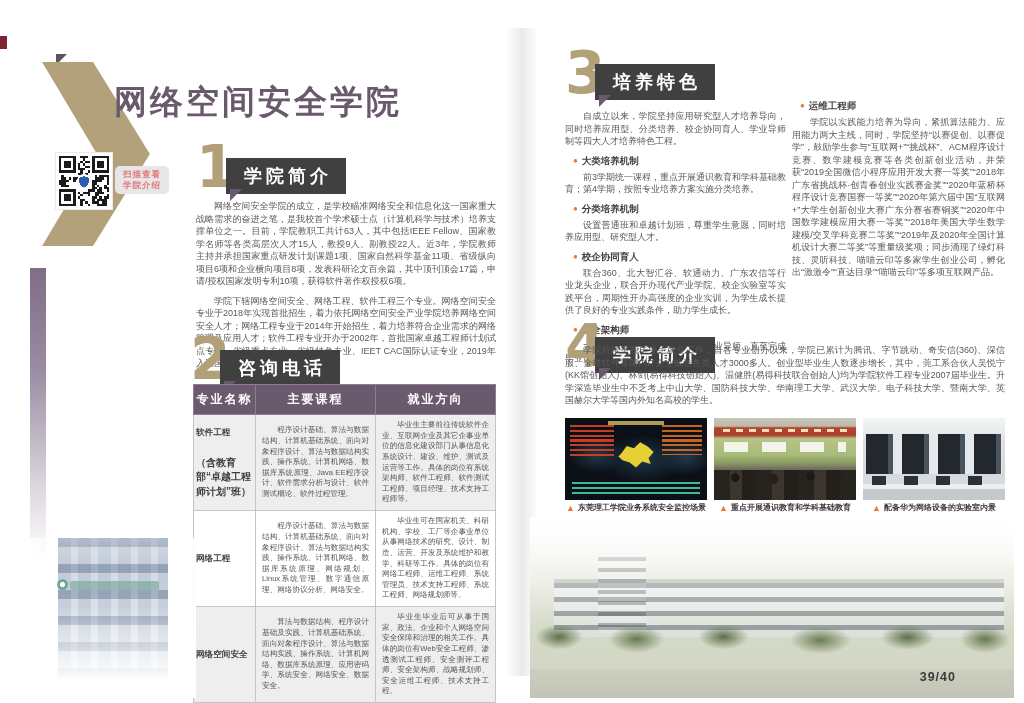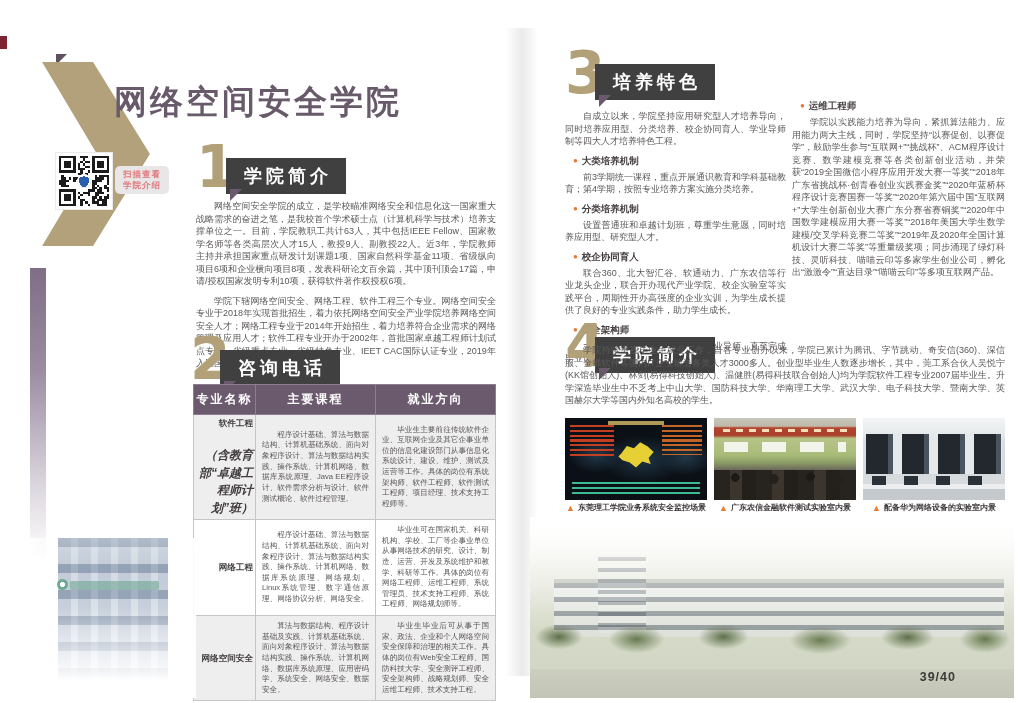--- a/index.html
+++ b/index.html
@@ -31,22 +31,22 @@
   .badge .banner{position:absolute;left:30px;top:12px;background:#404040;color:#fff;font-weight:bold;
                  font-size:18px;letter-spacing:4px;padding:6px 14px 6px 18px;white-space:nowrap;}
   .badge .tail{position:absolute;left:34px;top:43px;width:0;height:0;border-top:12px solid #6b5a6d;border-right:12px solid transparent;}
   
   .intro-text{left:196px;top:200px;width:300px;}
   .majors{left:193px;top:384px;width:302px;border-collapse:collapse;table-layout:fixed;font-size:7.6px;color:#5a5656;}
   .majors th{background:#6b5a6d;color:#fff;font-size:12px;font-weight:bold;padding:6px 2px;border:1px solid #8d7d90;letter-spacing:2px;}
   .majors td{border:1px solid #c6c4c4;padding:5px 6px;vertical-align:middle;line-height:1.4;text-align:justify;}
   .majors tr.odd td{background:#efeeee;}
   .majors tr.even td{background:#ffffff;}
-  .majors td.name{text-align:right;font-weight:bold;color:#413c3e;font-size:8.6px;padding:2px 2px;line-height:1.45;}
-  .majors td.name .nm-sub{font-weight:bold;font-size:12px;margin-top:18px;font-style:italic;}
+  .majors td.name{text-align:left;font-weight:bold;color:#413c3e;font-size:8.6px;padding:2px 2px;line-height:1.45;}
+  .majors td.name .nm-sub{font-weight:bold;font-size:10px;margin-top:18px;}
   .majors td p{margin:0;text-indent:2em;}
   
   .strip{left:30px;top:268px;width:16px;height:292px;
          background:linear-gradient(to bottom,#7f6e85 0%,#9b8ca2 35%,rgba(155,140,162,.35) 75%,rgba(155,140,162,0) 100%);}
   .fade-photo{left:30px;top:538px;width:166px;height:160px;overflow:hidden;}
   .fade-photo .b-body{position:absolute;left:17%;top:0;width:66%;height:90%;
       background-image:repeating-linear-gradient(to bottom,rgba(95,115,145,.38) 0 9px,rgba(235,240,246,.25) 9px 26px),
                        repeating-linear-gradient(to right,rgba(95,115,145,.22) 0 13px,rgba(255,255,255,0) 13px 20px),
                        linear-gradient(to bottom,#c6cfda 0%,#e2e7ee 100%);}
   .fade-photo .b-sign{position:absolute;left:24%;top:27%;width:54%;height:9px;background:rgba(110,165,145,.6);border-radius:2px;}
@@ -328,21 +328,21 @@
           </td>
       </tr>
       <tr class="odd">
         <td class="name">
             <div class="nm">网络空间安全</div>
           </td>
         <td>
             <p>算法与数据结构、程序设计基础及实践、计算机基础系统、面向对象程序设计、算法与数据结构实践、操作系统、计算机网络、数据库系统原理、应用密码学、系统安全、网络安全、数据安全。</p>
           </td>
         <td>
-            <p>毕业生毕业后可从事于国家、政法、企业和个人网络空间安全保障和治理的相关工作。具体的岗位有Web安全工程师、国防科技大学、安全测评工程师、安全架构师、战略规划师、安全运维工程师、技术支持工程。</p>
+            <p>毕业生毕业后可从事于国家、政法、企业和个人网络空间安全保障和治理的相关工作。具体的岗位有Web安全工程师、渗透测试工程师、安全测评工程师、安全架构师、战略规划师、安全运维工程师、技术支持工程。</p>
           </td>
       </tr>
     </tbody>
   </table>
 
   <div class="abs strip"></div>
   <div class="abs fade-photo">
     <div class="b-body"></div>
     <div class="b-sign"></div>
     <div class="b-fade"></div>
@@ -402,21 +402,21 @@
     </div>
   </div>
 
   <div class="abs captions">
     <div class="cap">
         <span class="arrow">▲</span>
         <span>东莞理工学院业务系统安全监控场景</span>
       </div>
     <div class="cap">
         <span class="arrow">▲</span>
-        <span>广东农信金融软件测试实验室内景</span>
+        <span>重点开展通识教育和学科基础教育</span>
       </div>
     <div class="cap">
         <span class="arrow">▲</span>
         <span>配备华为网络设备的实验室内景</span>
       </div>
   </div>
 
   <div class="abs campus">
     <div class="building"></div>
     <div class="tower"></div>

